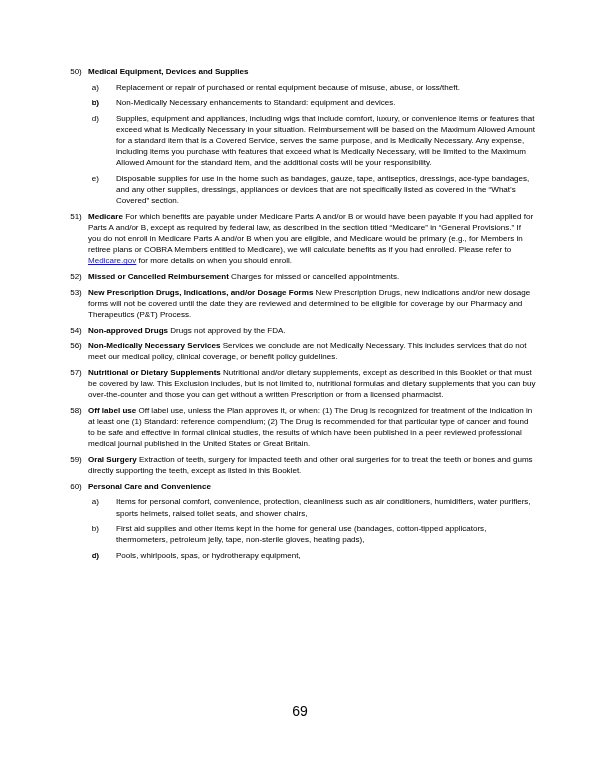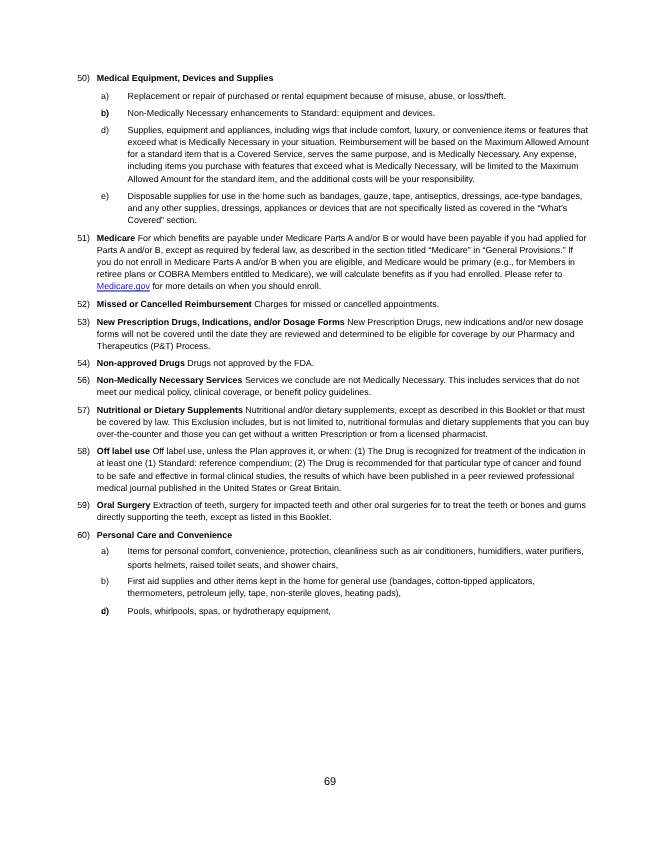--- a/index.html
+++ b/index.html
@@ -65,21 +65,21 @@
   }
   .doclink {
     color: #1414b4;
   }
   .page-number {
     position: absolute;
     left: 0;
     right: 0;
     top: 706px;
     text-align: center;
-    font-size: 10px;
+    font-size: 14px;
     line-height: 11px;
   }
 </style>
 </head>
 <body>
 
 <div class="page">
   <div class="doc-body">
 
     <div class="num-item">

